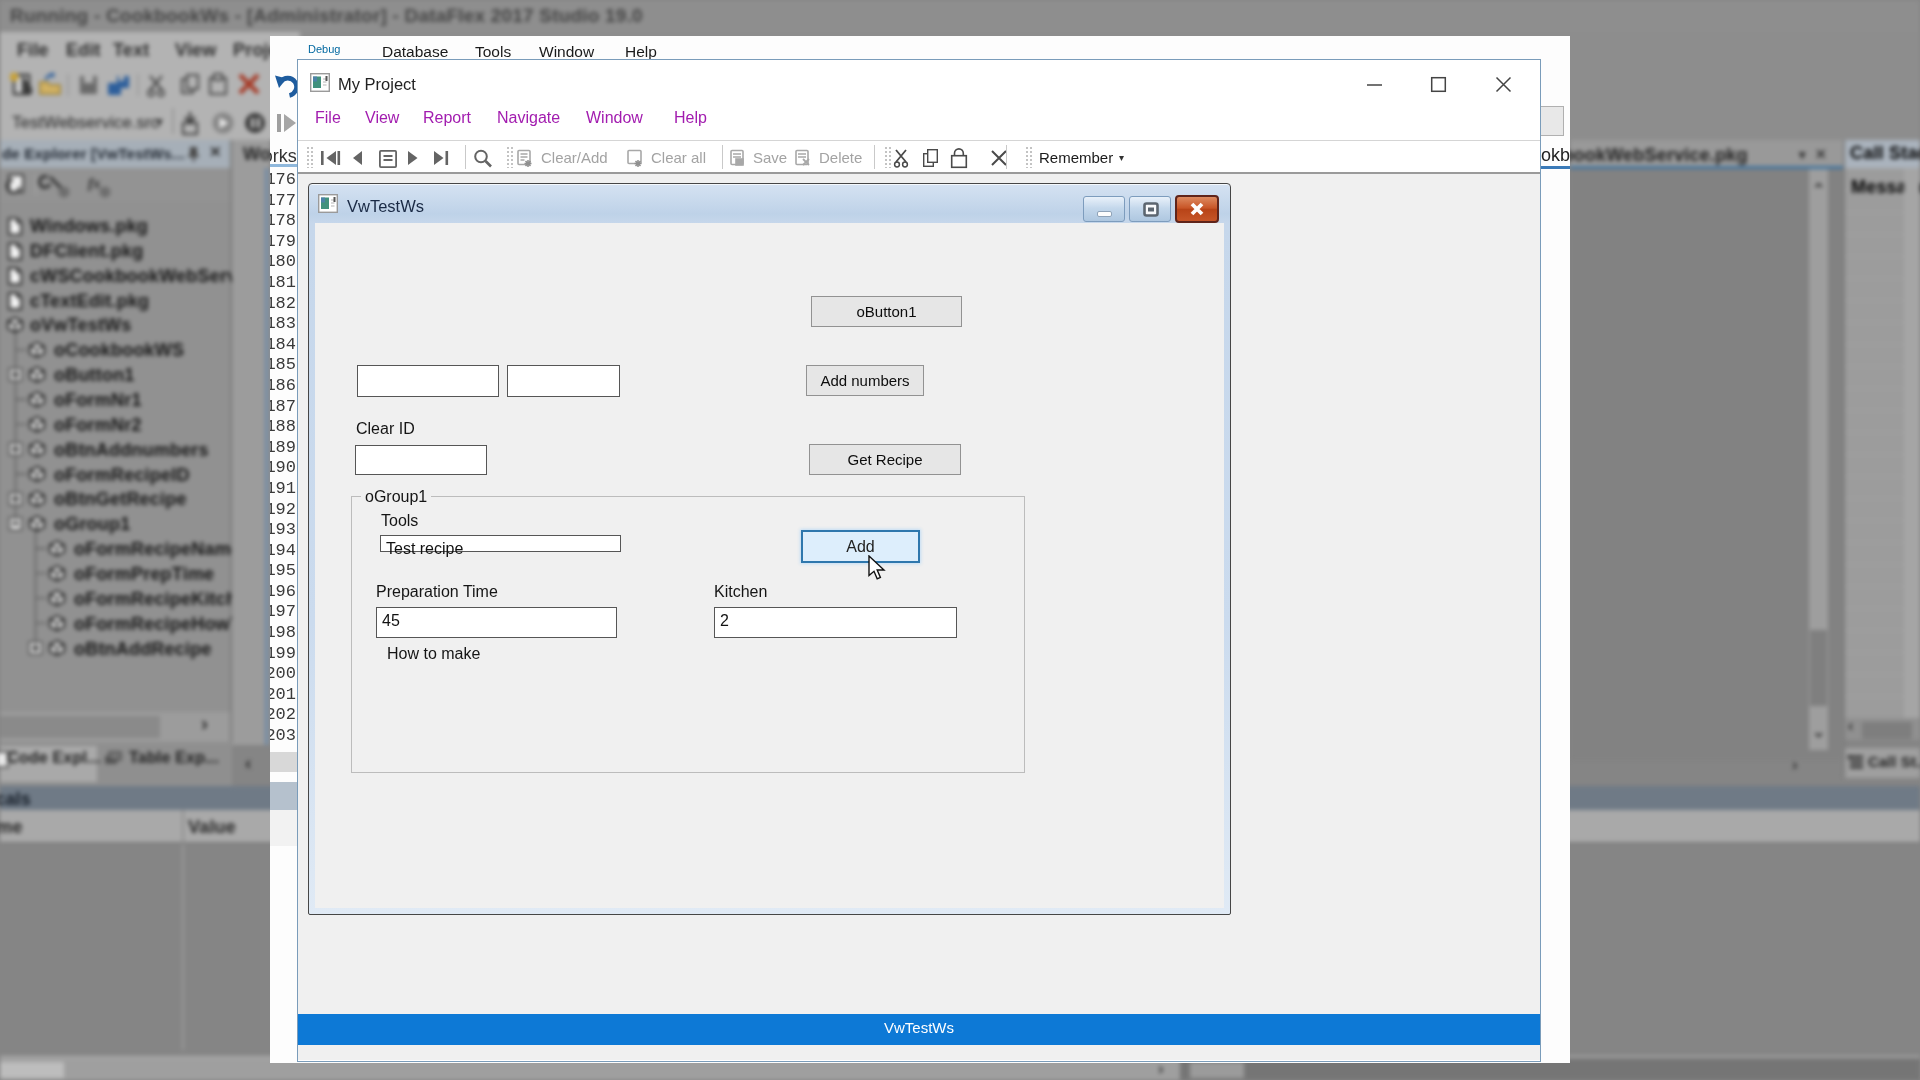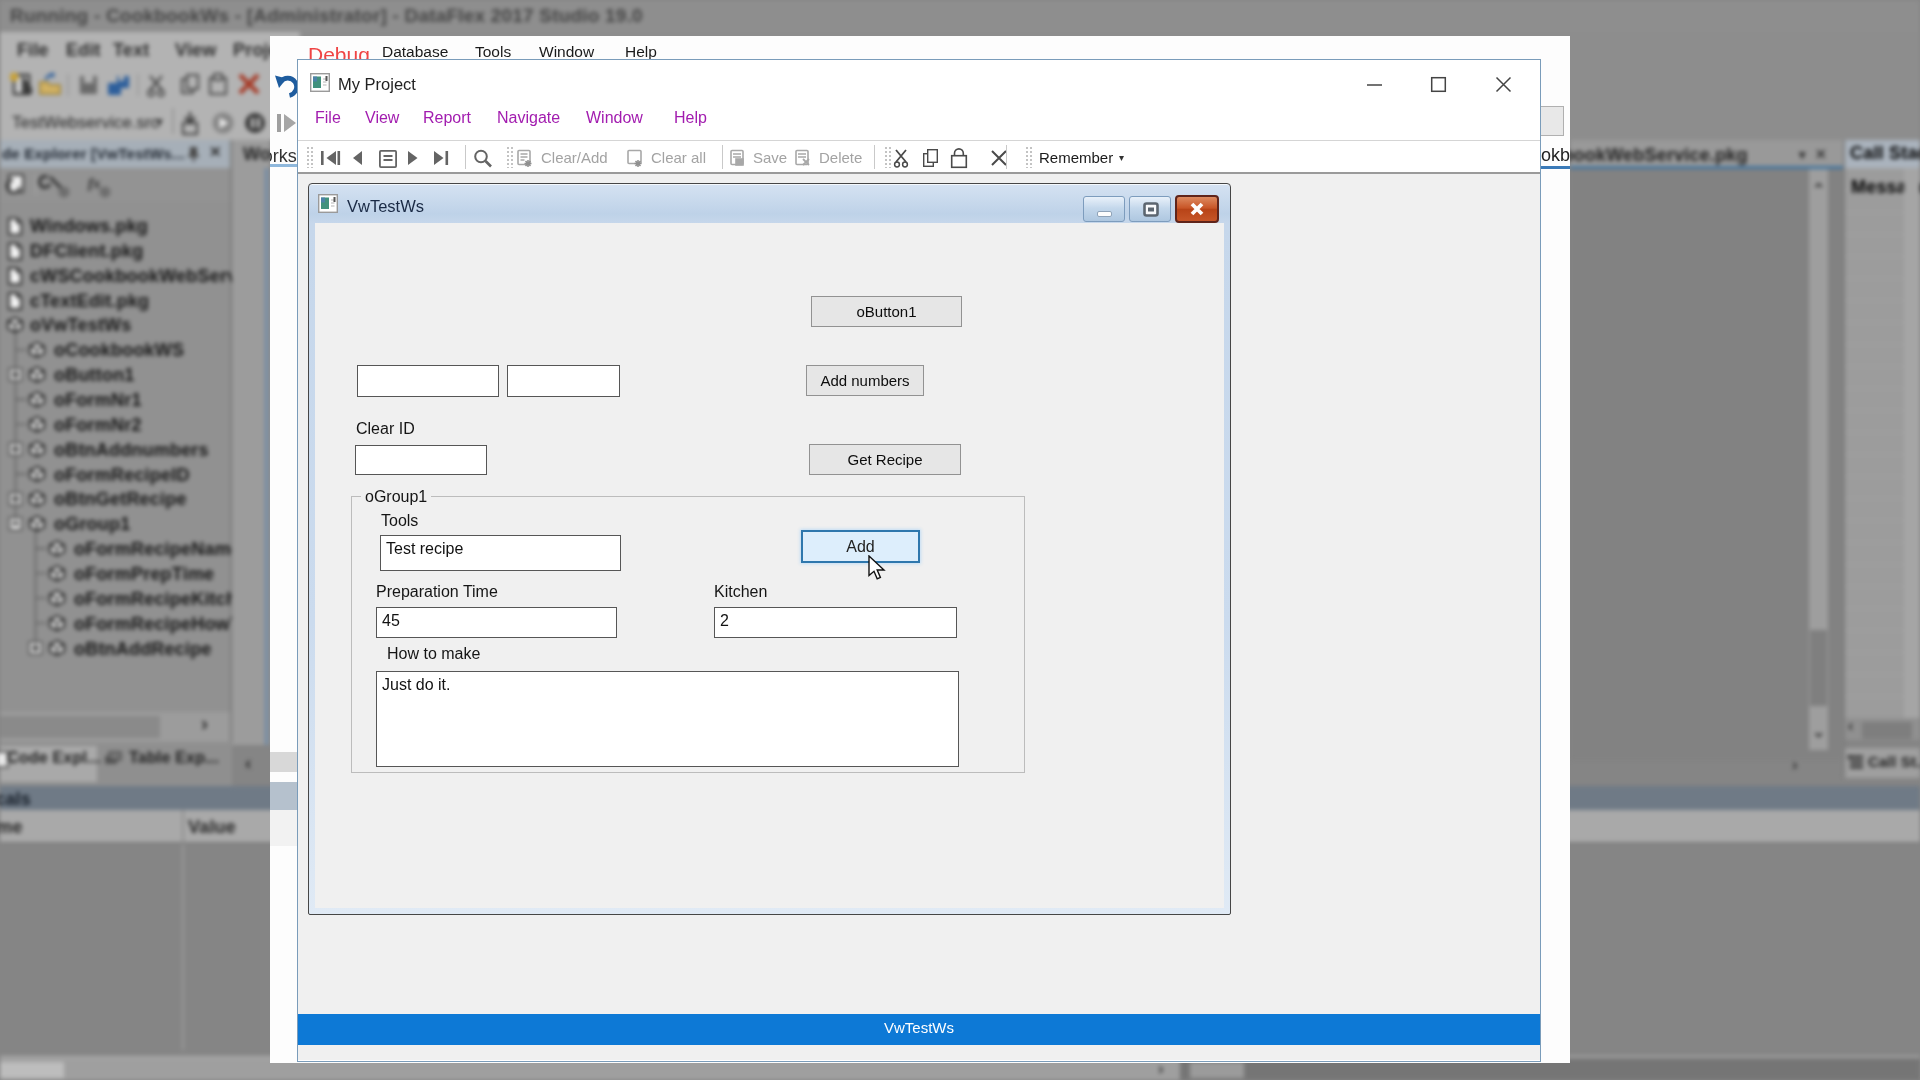--- a/index.html
+++ b/index.html
@@ -214,36 +214,37 @@
 </svg>
 <div class="ab" style="left:1868px;top:753px;font-size:15px;color:#1d1d1d;">Call St...</div>
 
 <div class="ab" style="left:232px;top:140px;width:38px;height:605px;background:#9c9c9c;"></div>
 <div class="ab" style="left:243px;top:144px;font-size:18px;color:#222;">Worksp</div>
 <div class="ab" style="left:265px;top:168px;width:3px;height:577px;background:#6a87a5;"></div>
 <div class="ab" style="left:245px;top:752px;font-size:19px;color:#2a2a2a;font-weight:bold;">‹</div>
 </div>
 <div id="sharp">
 
-<div class="ab" style="left:38px;top:7px;font-size:21px;color:#ef4444;">Debug</div>
+<div class="ab" style="left:38px;top:7px;font-size:11px;color:#0369a1;">Debug</div>
 <div class="ab" style="left:112px;top:7px;font-size:15.5px;color:#1a1a1a;">Database</div>
 <div class="ab" style="left:205px;top:7px;font-size:15.5px;color:#1a1a1a;">Tools</div>
 <div class="ab" style="left:269px;top:7px;font-size:15.5px;color:#1a1a1a;">Window</div>
 <div class="ab" style="left:355px;top:7px;font-size:15.5px;color:#1a1a1a;">Help</div>
 
 <svg class="ab" style="left:2px;top:34px;" width="28" height="28" viewBox="0 0 28 28">
   <path d="M17.5 25.5 A 8.8 8.8 0 1 0 8.5 11.8" fill="none" stroke="#1e5c9e" stroke-width="4.6"></path>
   <path d="M3 5.5 L14.5 8.5 L7 18 Z" fill="#1e5c9e"></path>
 </svg>
 <svg class="ab" style="left:6px;top:76px;" width="22" height="22" viewBox="0 0 22 22">
   <rect x="1" y="2" width="4" height="18" fill="#9f9f9f"></rect>
       <path d="M8 2 L20 11 L8 20 Z" fill="#a6a6a6"></path>
 </svg>
 <div class="ab" style="left:-24px;top:110px;font-size:18px;color:#333;">Worksp</div>
 <div class="ab" style="left:-27px;top:128px;width:55px;height:3px;background:#8fb8dc;"></div>
+<div class="ab mono" style="left:-14px;top:134px;width:40px;text-align:right;font-size:17px;line-height:20.6px;color:#3a3a3a;">176<br>177<br>178<br>179<br>180<br>181<br>182<br>183<br>184<br>185<br>186<br>187<br>188<br>189<br>190<br>191<br>192<br>193<br>194<br>195<br>196<br>197<br>198<br>199<br>200<br>201<br>202<br>203</div>
 <div class="ab" style="left:0;top:716px;width:28px;height:20px;background:#d8d8d8;"></div>
 <div class="ab" style="left:0;top:746px;width:28px;height:28px;background:#b5c1cd;"></div>
 <div class="ab" style="left:0;top:774px;width:28px;height:36px;background:#f2f2f2;"></div>
 
 <div class="ab" style="left:1270px;top:70px;width:22px;height:28px;background:#e8e8e8;border:1px solid #b0b0b0;"></div>
 <div class="ab" style="left:1271px;top:109px;font-size:18px;color:#222;white-space:nowrap;">okbookWebService.pkg</div>
 <div class="ab" style="left:1269px;top:130px;width:31px;height:3px;background:#3a7ab8;"></div>
 
 <div class="ab" style="left:27px;top:23px;width:1242px;height:1001px;border:1px solid #7a9cba;background:#fff;overflow:hidden;">
 
@@ -359,26 +360,25 @@
     <div class="btn" style="left:502px;top:112px;width:151px;height:31px;">oButton1</div>
     <div class="fld" style="left:48px;top:181px;width:142px;height:32px;"></div>
     <div class="fld" style="left:198px;top:181px;width:113px;height:32px;"></div>
     <div class="btn" style="left:497px;top:181px;width:118px;height:31px;">Add numbers</div>
     <div class="lbl" style="left:47px;top:236px;">Clear ID</div>
     <div class="fld" style="left:46px;top:261px;width:132px;height:30px;"></div>
     <div class="btn" style="left:500px;top:260px;width:152px;height:31px;">Get Recipe</div>
     <div class="ab" style="left:42px;top:312px;width:674px;height:277px;border:1px solid #bcbcbc;box-sizing:border-box;"></div>
     <div class="ab" style="left:52px;top:304px;font-size:16px;color:#151515;background:#f0f0f0;padding:0 4px;">oGroup1</div>
     <div class="lbl" style="left:72px;top:328px;">Tools</div>
-    <div class="fld" style="left:71px;top:351px;width:241px;height:36px;">Test recipe</div>
+    <div class="fld" style="left:71px;top:351px;width:241px;height:17px;">Test recipe</div>
     <div class="ab" style="left:492px;top:346px;width:119px;height:33px;border:2px solid #2e77ad;background:#ddeefc;box-sizing:border-box;display:flex;align-items:center;justify-content:center;font-size:16px;color:#222;box-shadow:0 0 3px 1px rgba(190,220,245,0.9);">Add</div>
     <div class="lbl" style="left:67px;top:399px;">Preparation Time</div>
     <div class="fld" style="left:67px;top:423px;width:241px;height:31px;">45</div>
     <div class="lbl" style="left:405px;top:399px;">Kitchen</div>
     <div class="fld" style="left:405px;top:423px;width:243px;height:31px;">2</div>
     <div class="lbl" style="left:67px;top:461px;margin-left:11px;">How to make</div>
-    <div class="fld" style="left:67px;top:487px;width:583px;height:96px;">Just do it.</div>
     <svg class="ab" style="left:558px;top:371px;" width="20" height="28" viewBox="0 0 20 28">
       <path d="M2 1 L2 20.5 L7 16.3 L10.2 23.8 L13.4 22.4 L10.2 15 L17 15 Z" fill="#fff" stroke="#111" stroke-width="1.4"></path>
     </svg>
   </div>
 </div>
 </div>
 
 </body></html>

